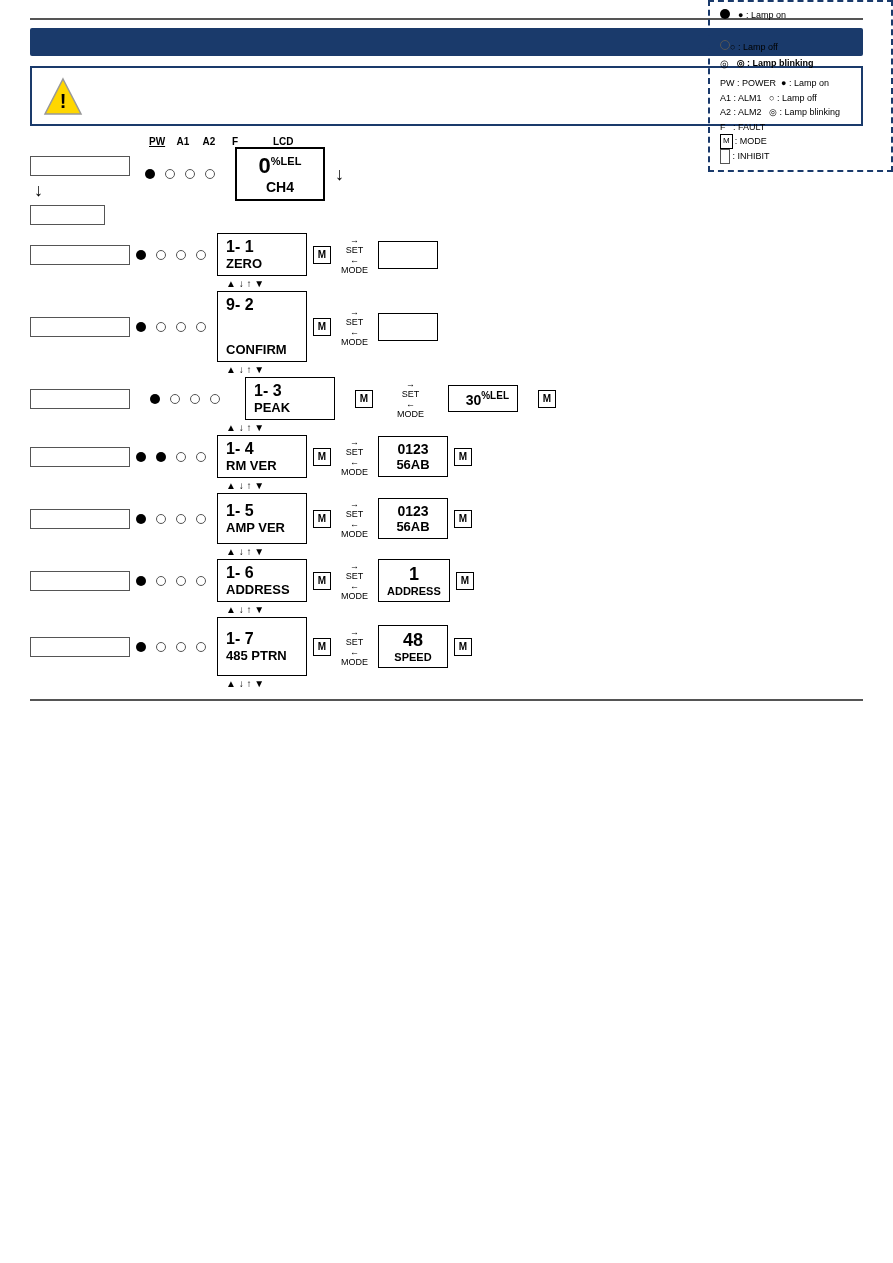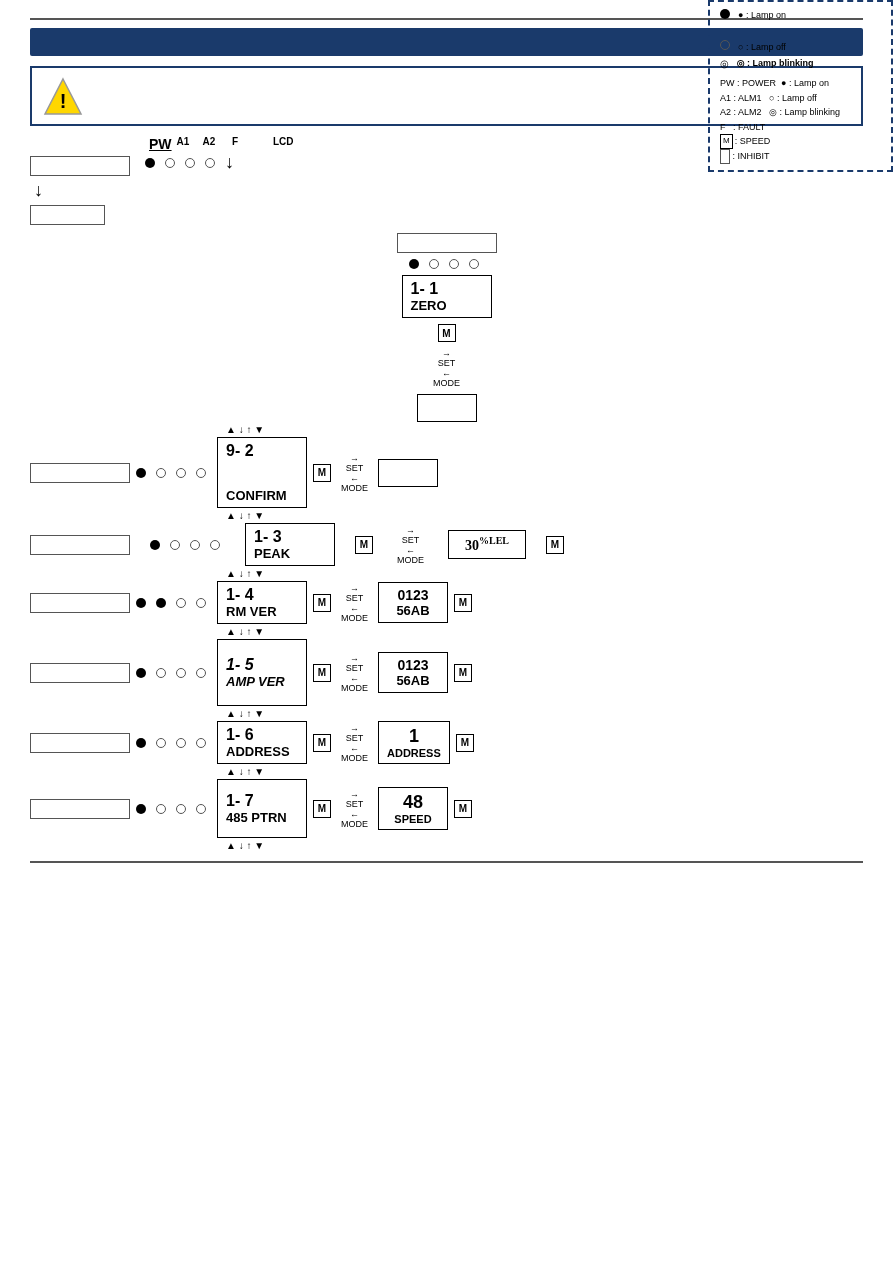--- a/index.html
+++ b/index.html
@@ -97,70 +97,74 @@
   <div style="display:flex; gap:10px; align-items:flex-start;">
 
     <div style="display:flex;flex-direction:column;gap:4px;width:105px;flex-shrink:0;padding-top:20px;">
       <div style="border:1.5px solid #555;height:20px;width:100px;"></div>
       <div style="font-size:18px;text-align:left;padding-left:4px;">↓</div>
       <div style="border:1.5px solid #555;height:20px;width:75px;"></div>
     </div>
 
     <div style="display:flex;flex-direction:column;align-items:flex-start;flex-shrink:0;">
       <div style="display:flex;gap:10px;margin-left:4px;">
-        <span style="font-size:14px;font-weight:bold;width:16px;text-align:center;text-decoration:underline;">PW</span>
+        <span style="font-size:10px;font-weight:bold;width:16px;text-align:center;text-decoration:underline;">PW</span>
         <span style="font-size:10px;font-weight:bold;width:16px;text-align:center;">A1</span>
         <span style="font-size:10px;font-weight:bold;width:16px;text-align:center;">A2</span>
         <span style="font-size:10px;font-weight:bold;width:16px;text-align:center;">F</span>
         <span style="font-size:10px;font-weight:bold;margin-left:20px;">LCD</span>
       </div>
       <div style="display:flex;gap:10px;align-items:center;">
         <div style="display:flex;gap:10px;align-items:center;">
           <span class="dot-filled"></span>
           <span class="dot-empty"></span>
           <span class="dot-empty"></span>
           <span class="dot-empty"></span>
         </div>
+        <div class="lcd-box" style="margin-left:10px;">
+          <div style="font-size:22px;font-weight:bold;">0<span style="font-size:11px;vertical-align:super;">%LEL</span></div>
+          <div style="font-size:14px;font-weight:bold;">CH4</div>
+        </div>
         <div style="font-size:18px;">↓</div>
       </div>
     </div>
 
     <div class="legend-box" style="margin-left:10px;">
       <div style="display:flex;gap:8px;margin-bottom:16px;">
         <span><span class="dot-filled"></span></span>
         <span style="font-size:9px;">● : Lamp on</span>
       </div>
-      <div style="display:flex;gap:8px;margin-bottom:2px;">
+      <div style="display:flex;margin-bottom:2px;">
         <span class="dot-empty"></span>
         <span style="font-size:9px;">○ : Lamp off</span>
       </div>
       <div style="display:flex;gap:8px;margin-bottom:4px;">
         <span style="font-size:10px;">◎</span>
         <span style="font-size:9px;font-weight:bold;">◎ : Lamp blinking</span>
       </div>
       <div style="font-size:9px;line-height:1.6;">
         <div>PW : POWER &nbsp;● : Lamp on</div>
         <div>A1 : ALM1 &nbsp;&nbsp;○ : Lamp off</div>
         <div>A2 : ALM2 &nbsp;&nbsp;◎ : Lamp blinking</div>
         <div>F &nbsp; : FAULT</div>
         <div style="display:flex;align-items:center;gap:2px;">
           <span style="border:1px solid #000;padding:0 2px;font-size:8px;">M</span>
-          <span>: SPEED</span>
+          <span>: MODE</span>
         </div>
         <div style="display:flex;align-items:center;gap:2px;">
           <span style="border:1px solid #555;padding:0 2px;font-size:8px;">&nbsp;&nbsp;</span>
           <span>: INHIBIT</span>
         </div>
       </div>
     </div>
   </div>
 
   <div style="margin-top:8px;">
 
-    <div style="display:flex;align-items:center;gap:6px;flex-direction:column;">
+    <div style="display:flex;align-items:center;gap:6px;">
       <div style="width:100px;height:20px;border:1.5px solid #555;"></div>
       <div style="display:flex;gap:10px;align-items:center;width:75px;">
         <span class="dot-filled"></span>
         <span class="dot-empty"></span>
         <span class="dot-empty"></span>
         <span class="dot-empty"></span>
       </div>
       <div style="border:1.5px solid #000;padding:4px 8px;min-width:90px;">
         <div style="font-size:16px;font-weight:bold;">1- 1</div>
         <div style="font-size:13px;font-weight:bold;">ZERO</div>
@@ -213,21 +217,21 @@
         <div style="font-size:16px;font-weight:bold;">1- 3</div>
         <div style="font-size:13px;font-weight:bold;">PEAK</div>
       </div>
       <div style="border:1.5px solid #000;width:18px;height:18px;display:flex;align-items:center;justify-content:center;font-size:10px;font-weight:bold;">M</div>
       <div style="display:flex;flex-direction:column;align-items:center;width:35px;font-size:9px;">
         <span>→</span>
           <span>SET</span>
         <span>←</span>
           <span>MODE</span>
       </div>
-      <div style="border:1.5px solid #000;padding:4px 16px;min-width:70px;text-align:right;font-family:Liberation Serif, serif;">
+      <div style="border:1.5px solid #000;padding:4px 8px;min-width:70px;text-align:right;">
         <div style="font-size:14px;font-weight:bold;">30<span style="font-size:10px;vertical-align:super;">%LEL</span></div>
       </div>
       <div style="border:1.5px solid #000;width:18px;height:18px;display:flex;align-items:center;justify-content:center;font-size:10px;font-weight:bold;">M</div>
     </div>
 
     <div style="font-size:10px;text-align:left;margin-left:196px;margin-top:2px;margin-bottom:2px;">▲ ↓ ↑ ▼</div>
 
     <div style="display:flex;align-items:center;gap:6px;">
       <div style="width:100px;height:20px;border:1.5px solid #555;"></div>
       <div style="display:flex;gap:10px;align-items:center;width:75px;">
@@ -257,21 +261,21 @@
     <div style="font-size:10px;text-align:left;margin-left:196px;margin-top:2px;margin-bottom:2px;">▲ ↓ ↑ ▼</div>
 
     <div style="display:flex;align-items:center;gap:6px;">
       <div style="width:100px;height:20px;border:1.5px solid #555;"></div>
       <div style="display:flex;gap:10px;align-items:center;width:75px;">
         <span class="dot-filled"></span>
         <span class="dot-empty"></span>
         <span class="dot-empty"></span>
         <span class="dot-empty"></span>
       </div>
-      <div style="border:1.5px solid #000;padding:16px 8px;min-width:90px;font-style:italic;">
+      <div style="border:1.5px solid #000;padding:8px 8px;min-width:90px;">
         <div style="font-size:16px;font-weight:bold;">1- 5</div>
         <div style="font-size:13px;font-weight:bold;">AMP VER</div>
       </div>
       <div style="border:1.5px solid #000;width:18px;height:18px;display:flex;align-items:center;justify-content:center;font-size:10px;font-weight:bold;">M</div>
       <div style="display:flex;flex-direction:column;align-items:center;width:35px;font-size:9px;">
         <span>→</span>
           <span>SET</span>
         <span>←</span>
           <span>MODE</span>
       </div>

